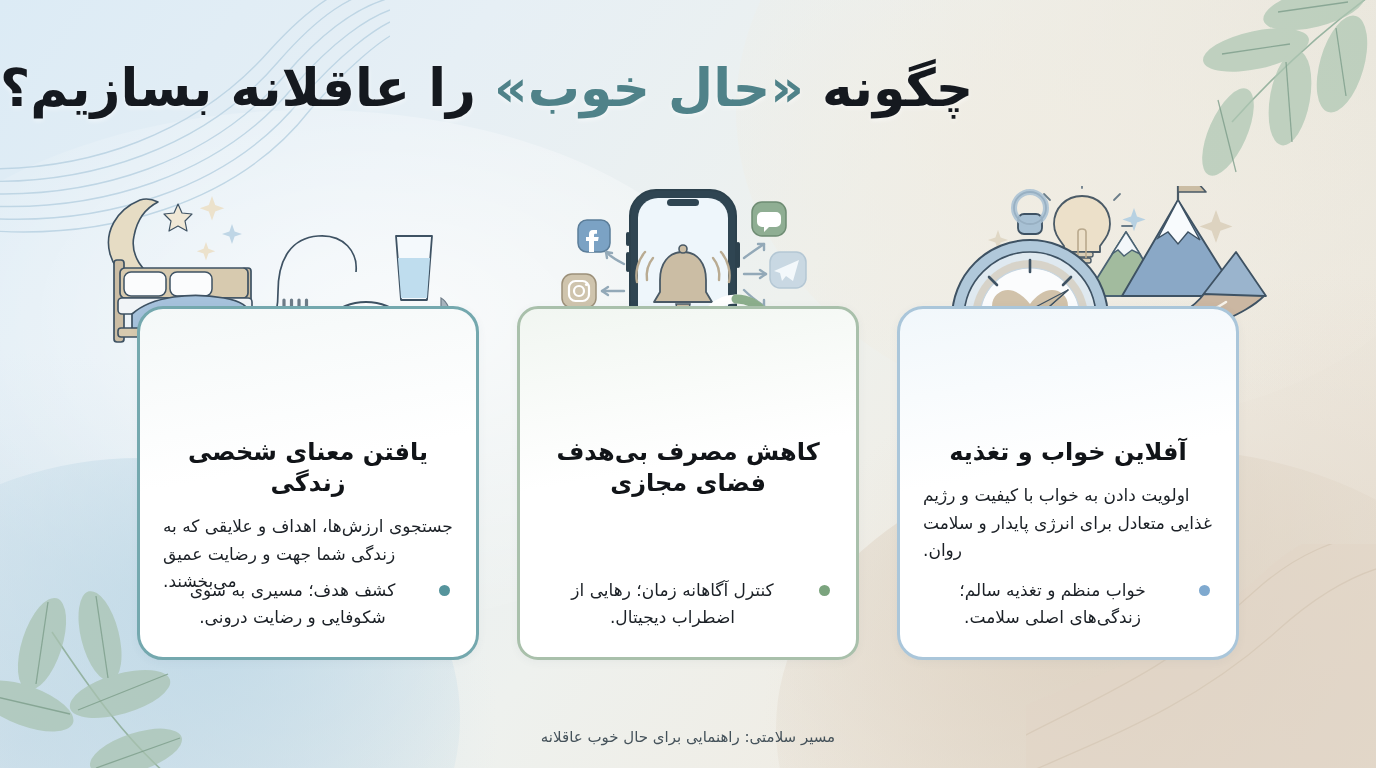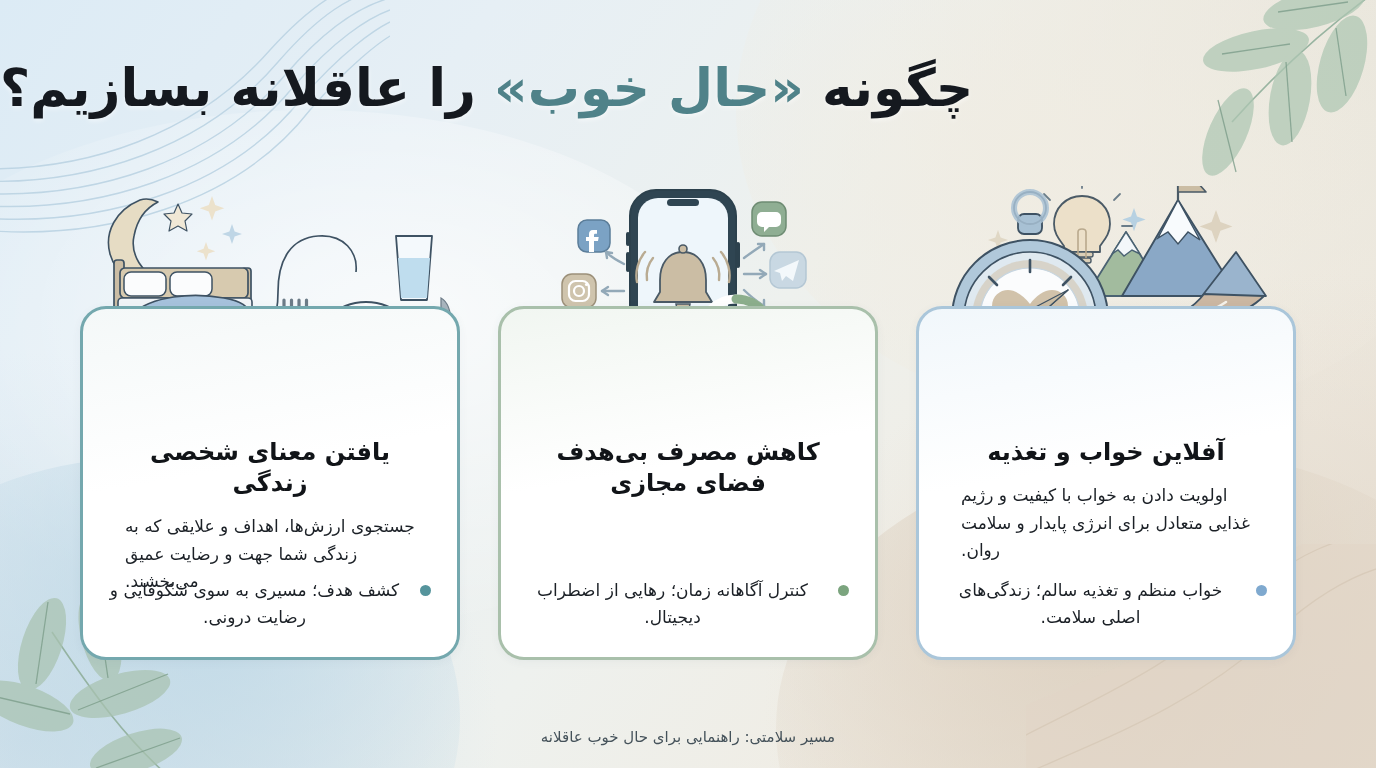--- a/index.html
+++ b/index.html
@@ -66,32 +66,32 @@
     top: 306px;
     left: 0;
     width: 1376px;
     display: flex;
     justify-content: center;
     gap: 38px;
     direction: rtl;
   }
 
   .card {
-    width: 380px;
+    width: 342px;
     height: 354px;
     border-radius: 26px;
     border: 3px solid #b2cbdd;
     background: linear-gradient(170deg, #f3f8fb 0%, #ffffff 42%, #ffffff 100%);
-    padding: 0 42px;
+    padding: 0 23px;
     position: relative;
     box-shadow: 0 2px 10px rgba(60,80,100,0.05);
   }
 
   .card.sleep  { border-color: #aac6da; background: linear-gradient(170deg, #f1f7fb 0%, #ffffff 45%, #ffffff 100%); }
-  .card.screen { border-color: #a9c0ab; background: linear-gradient(170deg, #f1f6f1 0%, #ffffff 45%, #ffffff 100%); }
+  .card.screen { border-color: #a9c0ab; background: linear-gradient(170deg, #f1f6f1 0%, #ffffff 45%, #ffffff 100%); border-radius: 21px; }
   .card.meaning{ border-color: #74a8ae; background: linear-gradient(170deg, #f4f8f8 0%, #ffffff 45%, #ffffff 100%); }
 
   .card-title {
     margin-top: 128px;
     text-align: center;
     font-size: 24px;
     font-weight: bold;
     color: #111418;
     line-height: 1.3;
     letter-spacing: 0;

